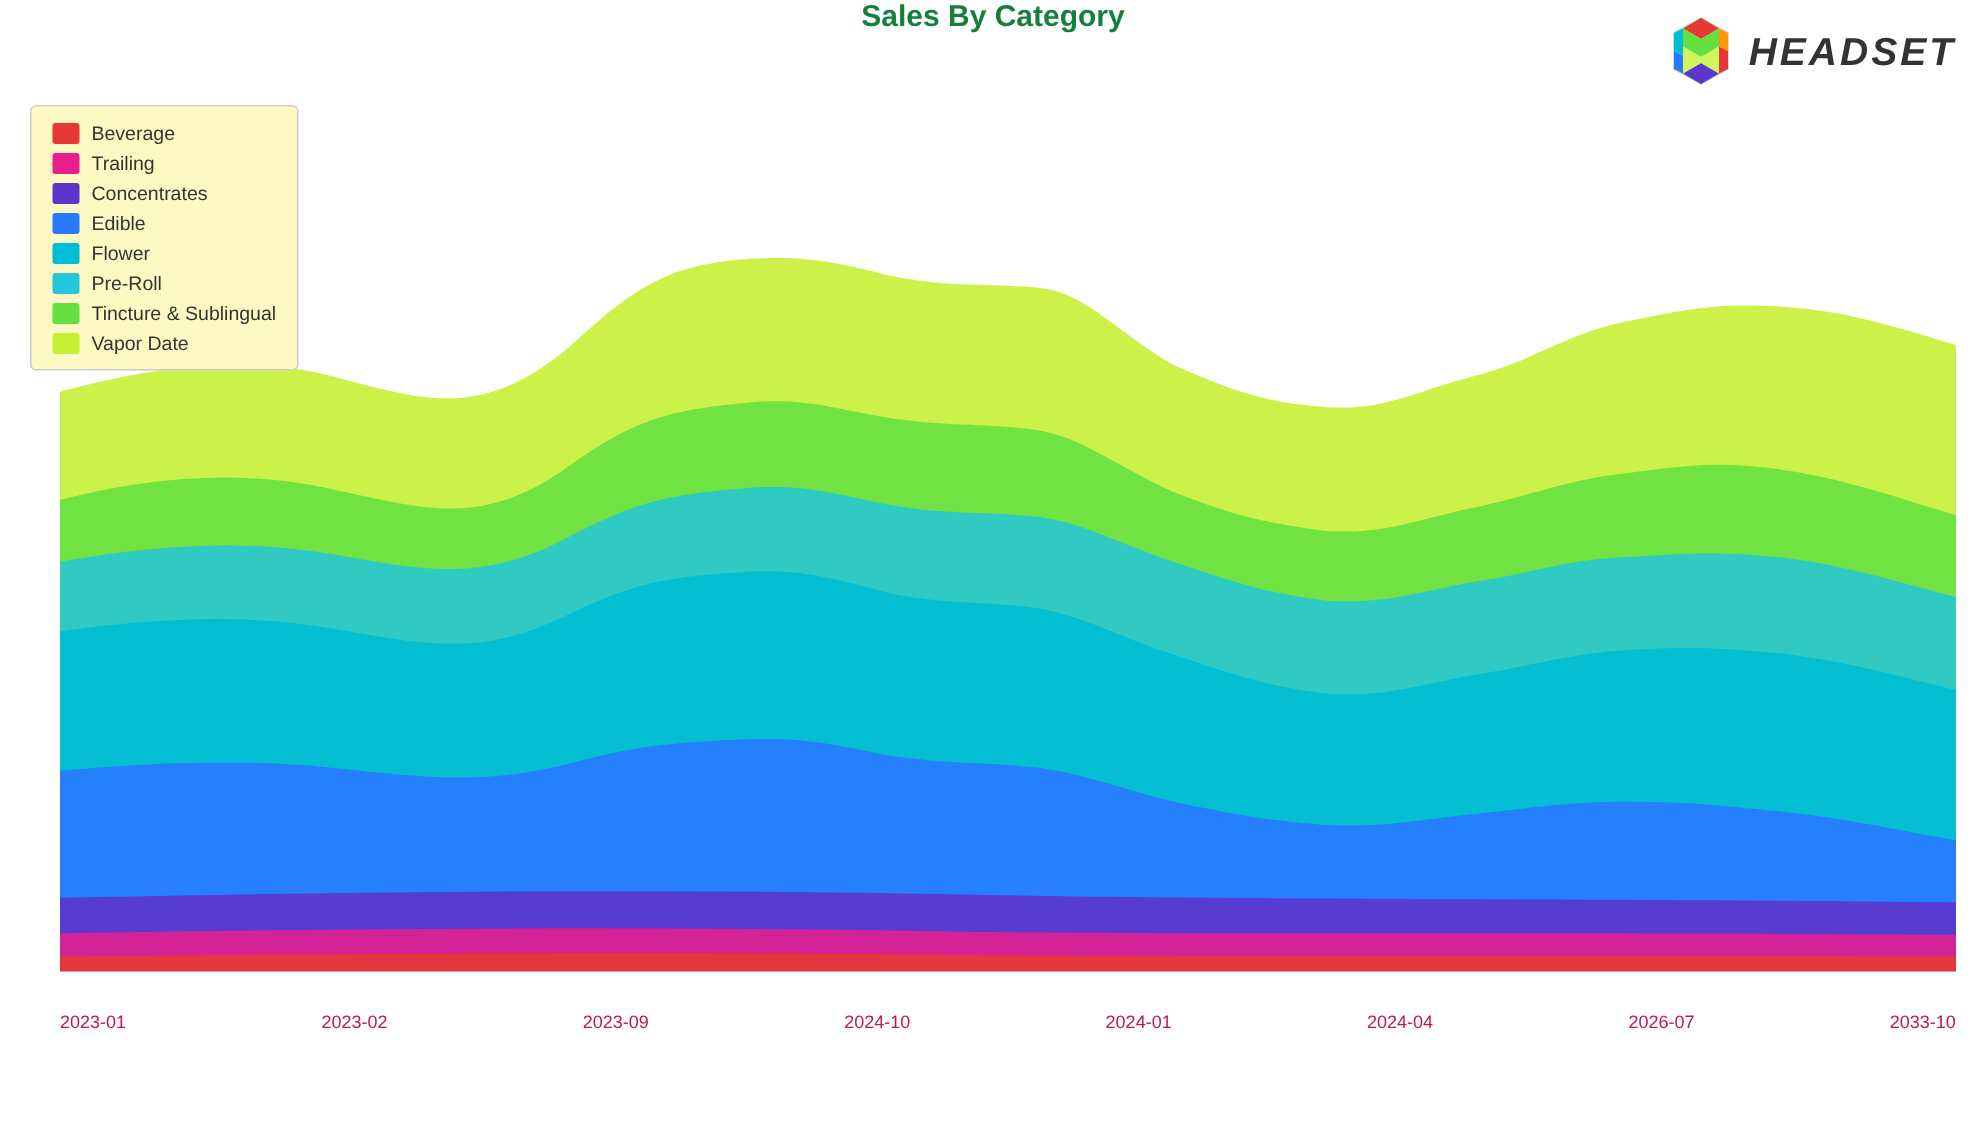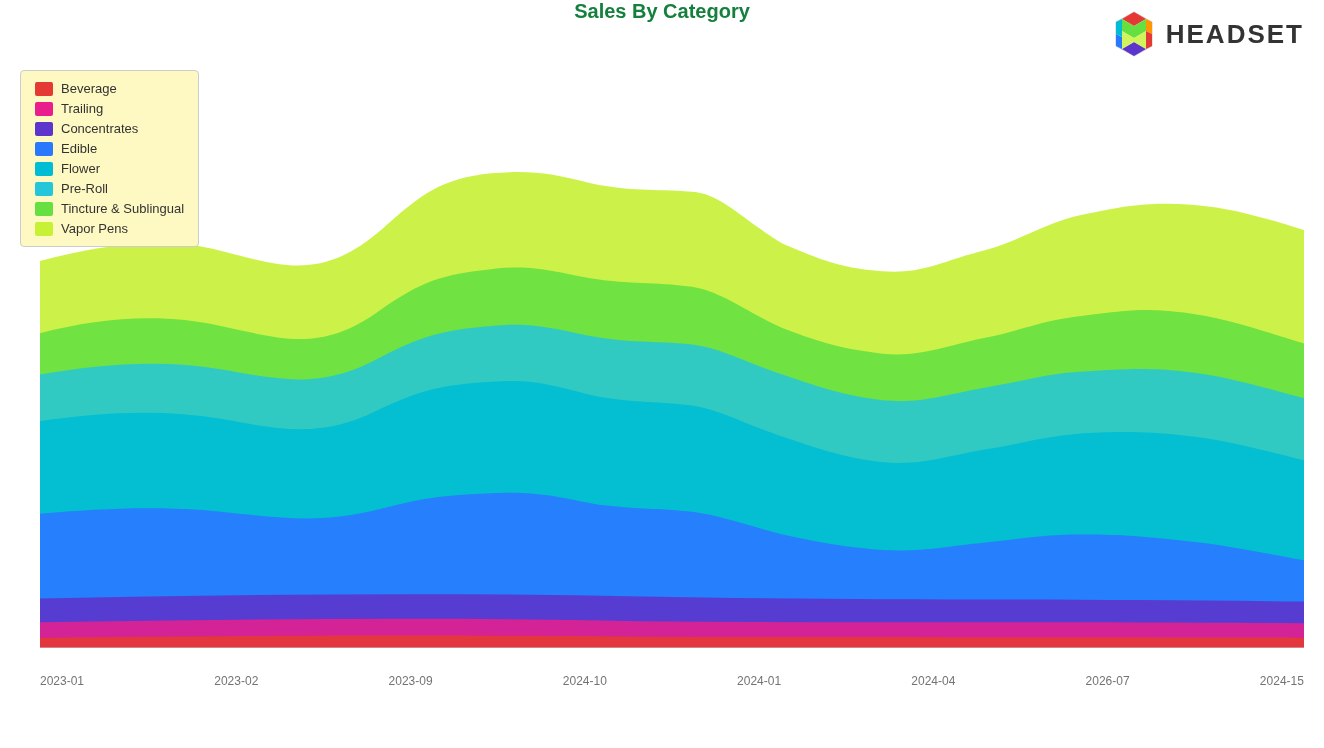--- a/index.html
+++ b/index.html
@@ -24,20 +24,21 @@
       padding-bottom: 8px;
       color: #15803d;
     }
     .logo {
       position: absolute;
       top: 10px;
       right: 20px;
       display: flex;
       align-items: center;
       gap: 8px;
+      font-style: italic;
     }
     .logo-icon {
       width: 48px;
       height: 48px;
     }
     .logo-text {
       font-size: 26px;
       font-weight: 900;
       letter-spacing: 2px;
       color: #333;
@@ -75,21 +76,21 @@
       bottom: 100px;
     }
     .x-axis {
       position: absolute;
       bottom: 60px;
       left: 40px;
       right: 20px;
       display: flex;
       justify-content: space-between;
       font-size: 12px;
-      color: #737373;
+      color: #be185d;
     }
     .footer-info {
       position: absolute;
       bottom: 8px;
       left: 20px;
       font-size: 11px;
       color: #555;
       line-height: 1.6;
     }
     .footer-info span.label {
@@ -154,21 +155,21 @@
     <div class="legend-item">
       <div class="legend-swatch" style="background:#26c6da;"></div>
       <span>Pre-Roll</span>
     </div>
     <div class="legend-item">
       <div class="legend-swatch" style="background:#66e040;"></div>
       <span>Tincture &amp; Sublingual</span>
     </div>
     <div class="legend-item">
       <div class="legend-swatch" style="background:#c6f135;"></div>
-      <span>Vapor Pens</span>
+      <span>Vapor Date</span>
     </div>
   </div>
 
   <div class="chart-area">
     <svg class="area-chart" viewBox="0 0 1260 560" preserveAspectRatio="none" xmlns="http://www.w3.org/2000/svg">
       <defs>
         <clipPath id="chartClip">
           <rect x="0" y="0" width="1260" height="560"></rect>
         </clipPath>
       </defs>
@@ -263,17 +264,17 @@
   </div>
 
   <div class="x-axis">
     <span>2023-01</span>
     <span>2023-02</span>
     <span>2023-09</span>
     <span>2024-10</span>
     <span>2024-01</span>
     <span>2024-04</span>
     <span>2026-07</span>
-    <span>2024-15</span>
+    <span>2033-10</span>
   </div>
 
 
 </div>
 
 </body></html>

